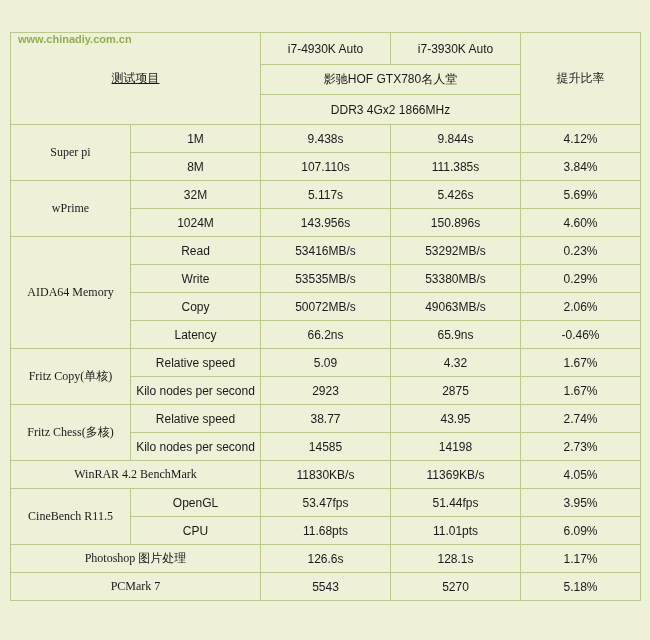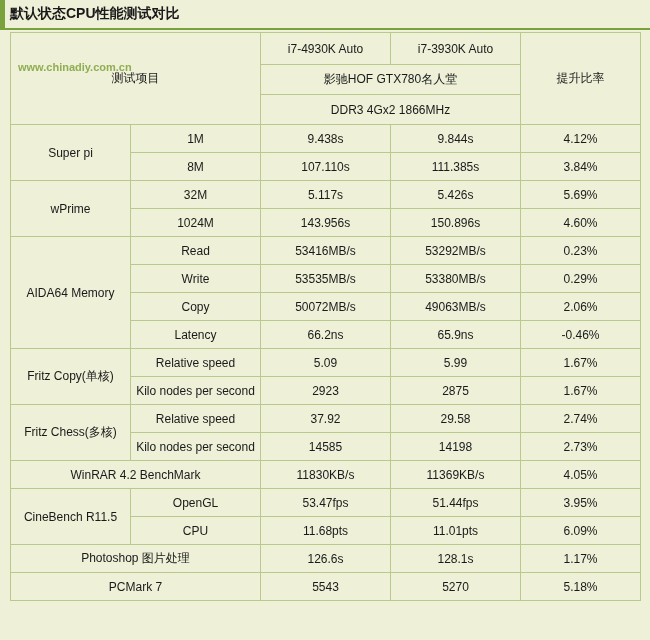--- a/index.html
+++ b/index.html
@@ -54,21 +54,20 @@
     background: #7aa23c;
   }
   .watermark {
     position: absolute;
     left: 18px;
     top: 33px;
     font-size: 11px;
     color: #8fae52;
     font-weight: bold;
     z-index: 5;
-    margin-top: 28px;
   }
   table.main {
     position: absolute;
     left: 10px;
     top: 32px;
     width: 630px;
     border-collapse: collapse;
     table-layout: fixed;
   }
   table.main td {
@@ -78,20 +77,21 @@
     color: #1a1a1a;
     text-align: center;
     vertical-align: middle;
     padding: 0 2px;
     height: 28px;
     box-sizing: border-box;
   }
   td.grp {
     text-align: left;
     padding-left: 8px;
+    font-family: Liberation Serif, serif;
   }
   td.hdr {
     font-size: 12.5px;
   }
   td.pct {
     color: #d21a1a;
   }
   td.neg {
     color: #1a1a1a;
   }
@@ -99,39 +99,34 @@
   .col-b { width: 130px; }
   .col-c { width: 130px; }
   .col-d { width: 130px; }
   .col-e { width: 120px; }
 </style>
 </head>
 <body>
 
 <div class="page">
 
-  <div class="title-bar">
-    <div class="accent"></div>
-    <div class="title-text">默认状态CPU性能测试对比</div>
-    <div class="title-rule"></div>
-  </div>
 
   <div class="watermark">www.chinadiy.com.cn</div>
 
   <table class="main">
     <colgroup>
       <col class="col-a">
         <col class="col-b">
         <col class="col-c">
         <col class="col-d">
         <col class="col-e">
     </colgroup>
     <tbody id="table-body">
         <tr>
-          <td class="hdr" rowspan="3" colspan="2" style="height:32px;">测试项目</td>
+          <td class="hdr" rowspan="3" colspan="2" style="height:32px;text-decoration:underline;">测试项目</td>
           <td class="hdr" style="height:32px;">i7-4930K Auto</td>
           <td class="hdr" style="height:32px;">i7-3930K Auto</td>
           <td class="hdr" rowspan="3" style="height:32px;">提升比率</td>
         </tr>
         <tr>
           <td class="hdr" colspan="2" style="height:30px;">影驰HOF GTX780名人堂</td>
         </tr>
         <tr>
           <td class="hdr" colspan="2" style="height:30px;">DDR3 4Gx2 1866MHz</td>
         </tr>
@@ -183,34 +178,34 @@
         <tr>
           <td>Latency</td>
           <td>66.2ns</td>
           <td>65.9ns</td>
           <td class="neg">-0.46%</td>
         </tr>
         <tr>
           <td class="grp" rowspan="2">Fritz Copy(单核)</td>
           <td>Relative speed</td>
           <td>5.09</td>
-          <td>5.99</td>
+          <td>4.32</td>
           <td class="pct">1.67%</td>
         </tr>
         <tr>
           <td>Kilo nodes per second</td>
           <td>2923</td>
           <td>2875</td>
           <td class="pct">1.67%</td>
         </tr>
         <tr>
           <td class="grp" rowspan="2">Fritz Chess(多核)</td>
           <td>Relative speed</td>
-          <td>37.92</td>
-          <td>29.58</td>
+          <td>38.77</td>
+          <td>43.95</td>
           <td class="pct">2.74%</td>
         </tr>
         <tr>
           <td>Kilo nodes per second</td>
           <td>14585</td>
           <td>14198</td>
           <td class="pct">2.73%</td>
         </tr>
         <tr>
           <td class="grp" colspan="2">WinRAR 4.2 BenchMark</td>

